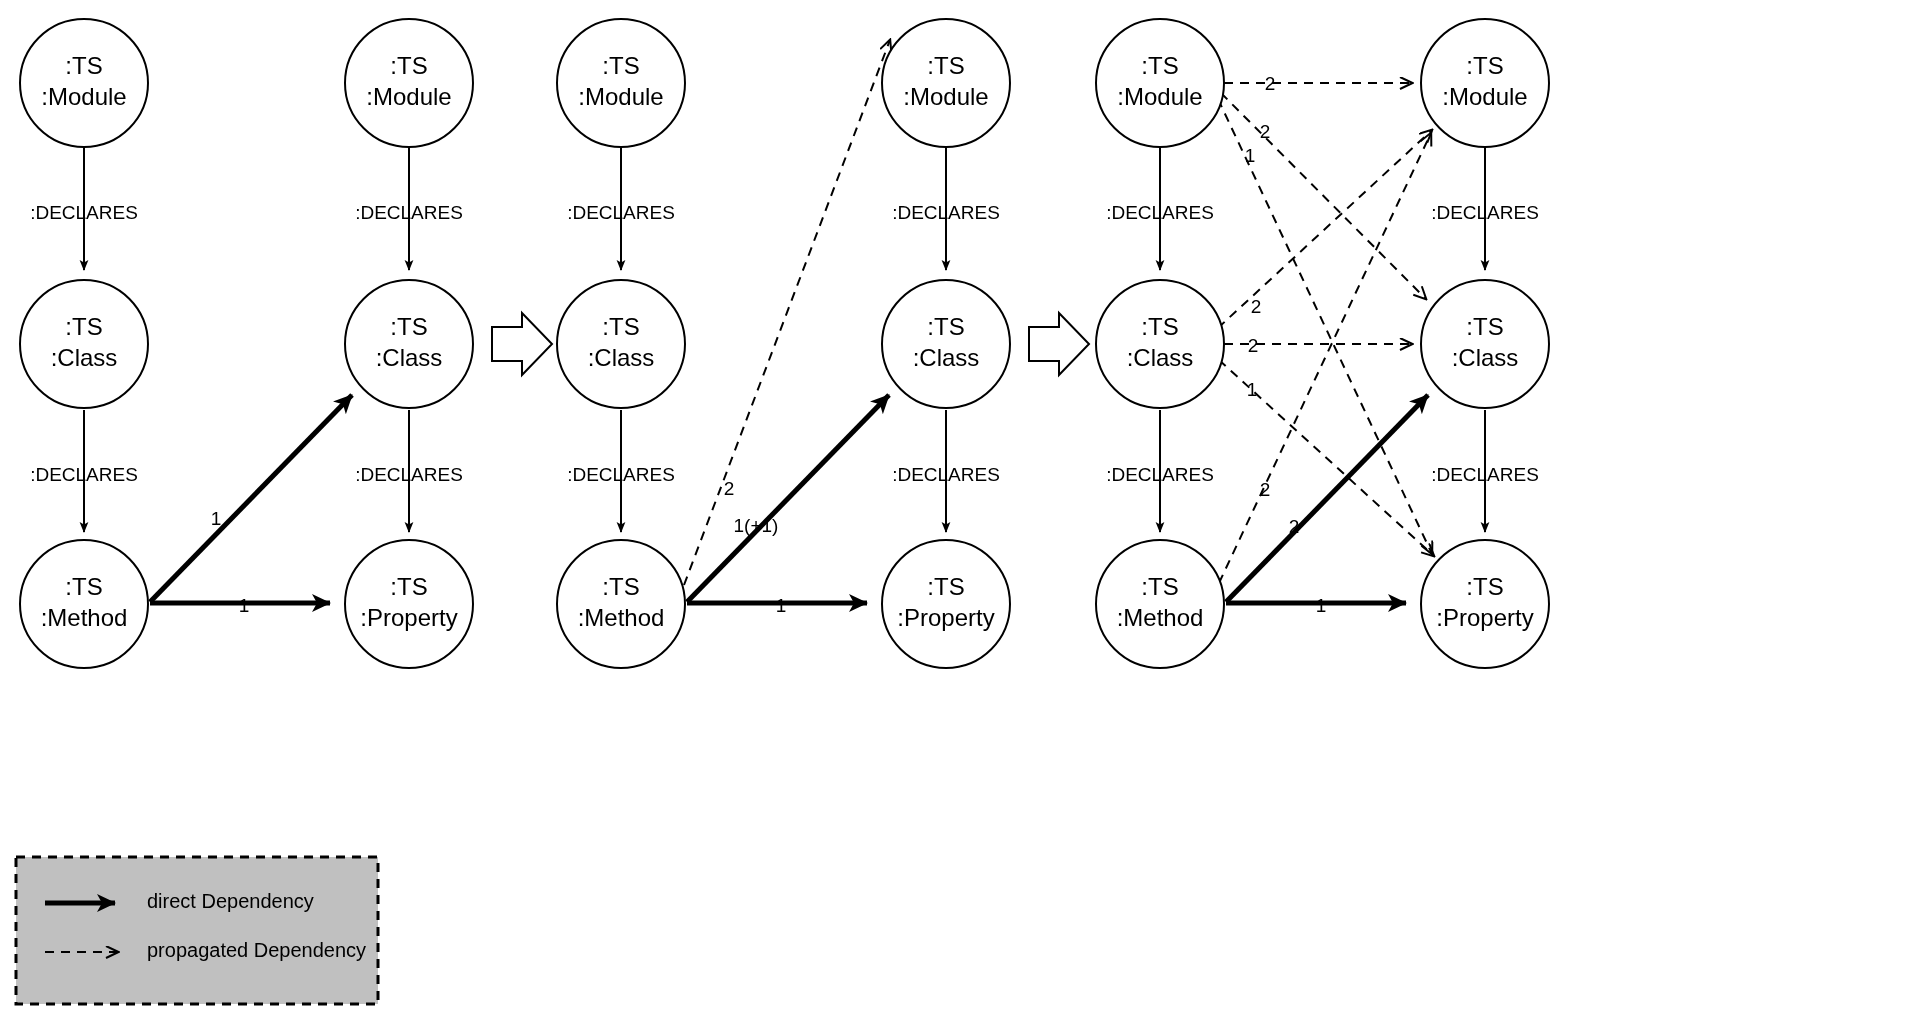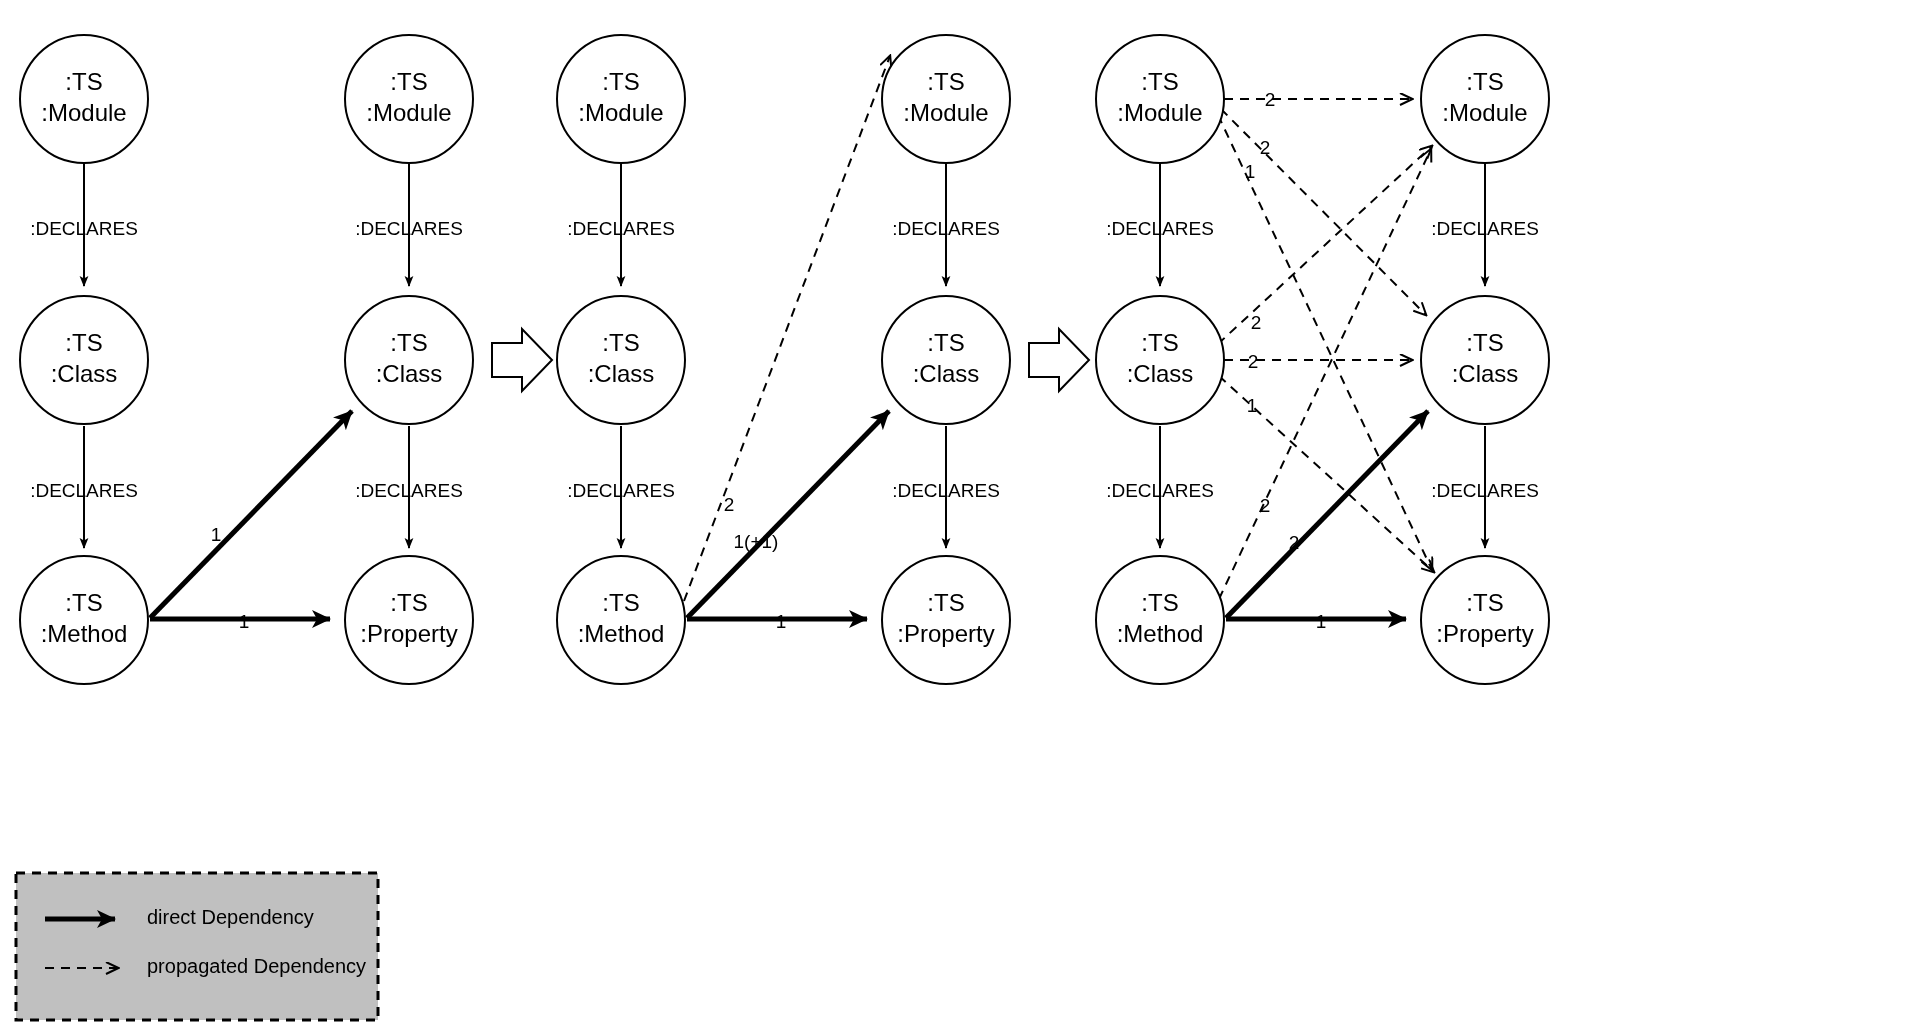--- a/index.html
+++ b/index.html
@@ -4,21 +4,21 @@
 <title>Dependency Propagation Diagram</title>
 <style>
   html,body{margin:0;padding:0;background:#ffffff;}
   body{
     width:1922px;height:1022px;
     font-family:"Liberation Sans", sans-serif;
     color:#000;
     overflow:hidden;
     position:relative;
   }
-  #stage{position:absolute;left:0;top:16px;width:1922px;height:990px;}
+  #stage{position:absolute;left:0;top:0;width:1922px;height:990px;}
   svg#canvas{position:absolute;left:0;top:0;width:1922px;height:1022px;display:block;}
   .node-circle{fill:#ffffff;stroke:#000000;stroke-width:2;}
   .node-text{font-family:"Liberation Sans", sans-serif;font-size:24px;fill:#000;text-anchor:middle;dominant-baseline:middle;}
   .rel-label{font-family:"Liberation Sans", sans-serif;font-size:19px;fill:#000;text-anchor:middle;}
   .num-label{font-family:"Liberation Sans", sans-serif;font-size:19px;fill:#000;text-anchor:middle;}
   .edge-thin{stroke:#000;stroke-width:2;fill:none;}
   .edge-bold{stroke:#000;stroke-width:5;fill:none;}
   .edge-dash{stroke:#000;stroke-width:2;fill:none;stroke-dasharray:9 7;}
   .sep-arrow{fill:#ffffff;stroke:#000;stroke-width:2;}
   .legend-box{fill:#c0c0c0;stroke:#000;stroke-width:3;stroke-dasharray:9 7;}

